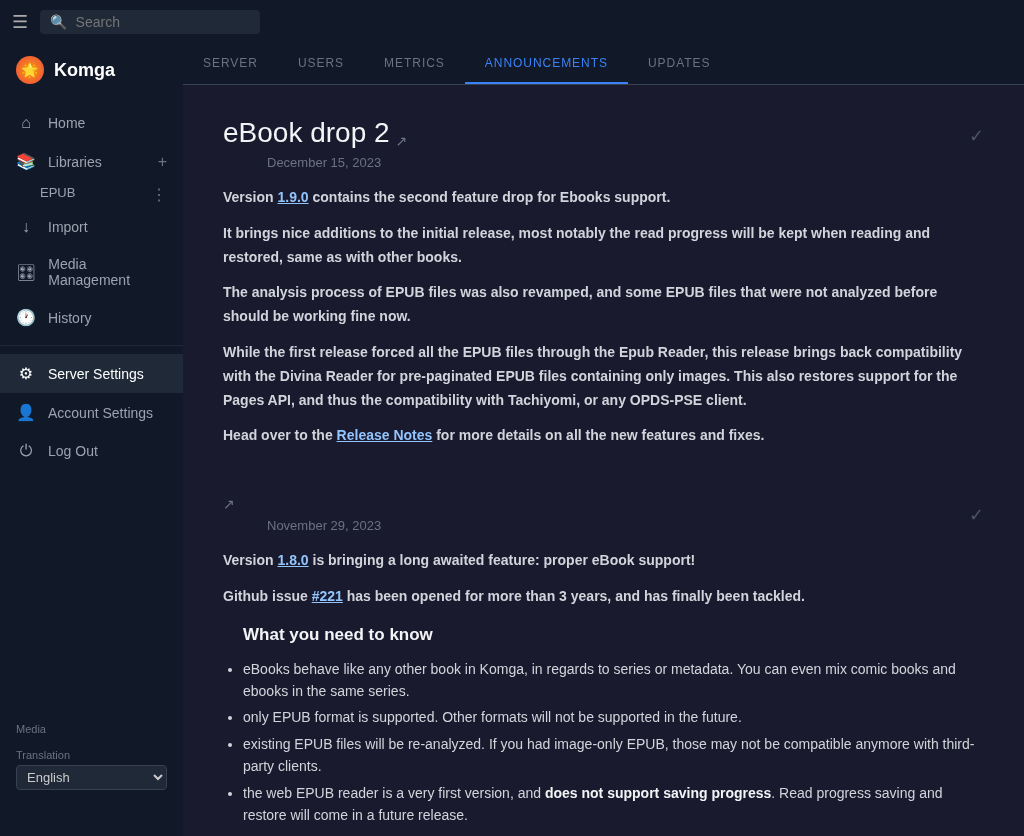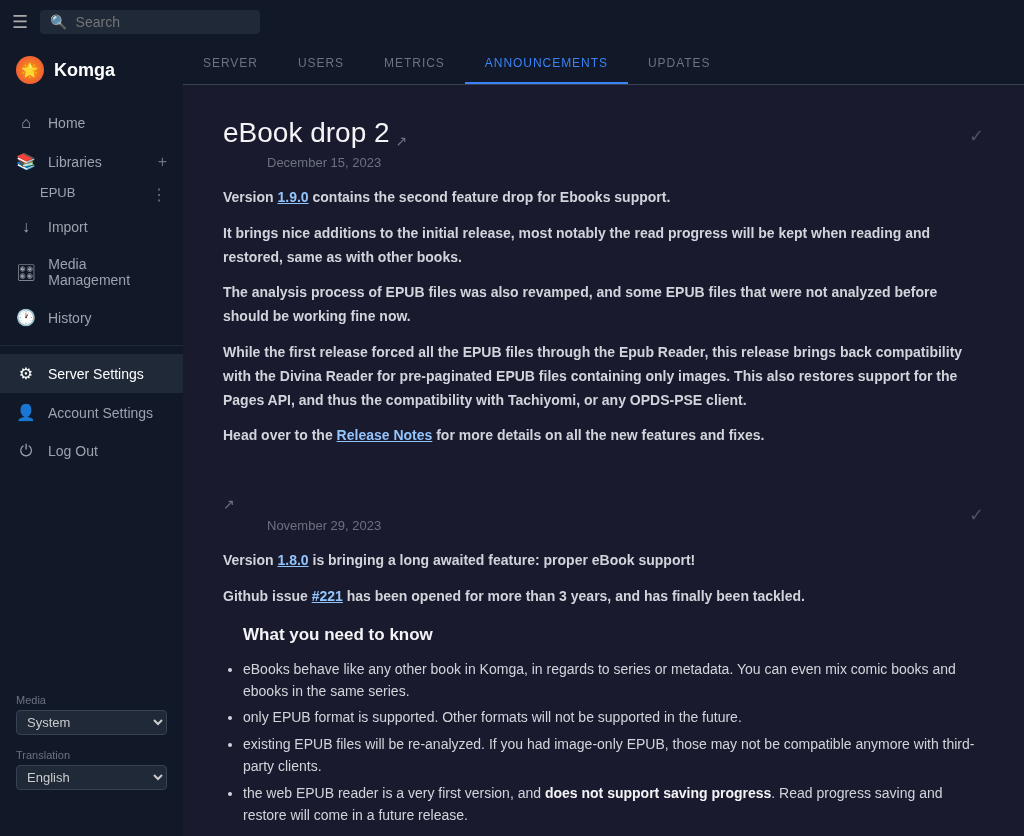--- a/index.html
+++ b/index.html
@@ -225,23 +225,20 @@
       <div class="nav-item">
         <span class="nav-icon">⏻</span>
         <span class="nav-label">Log Out</span>
       </div>
 
     </div>
 
     <div class="sidebar-footer">
       <div class="footer-section">
         <div class="footer-label">Media</div>
-        <select class="footer-select">
-          <option>System</option>
-        </select>
       </div>
       <div class="footer-section">
         <div class="footer-label">Translation</div>
         <select class="footer-select">
           <option>English</option>
         </select>
       </div>
     </div>
   </nav>
 

